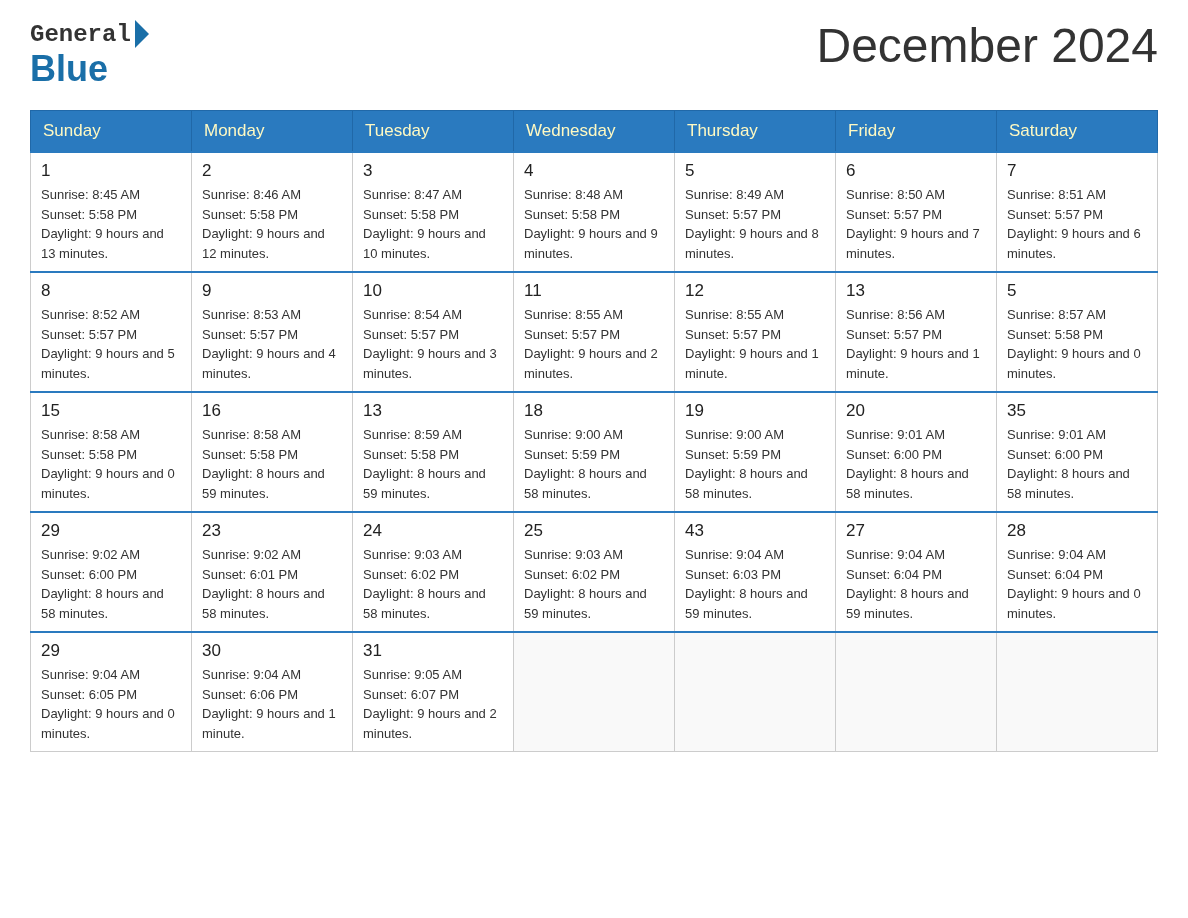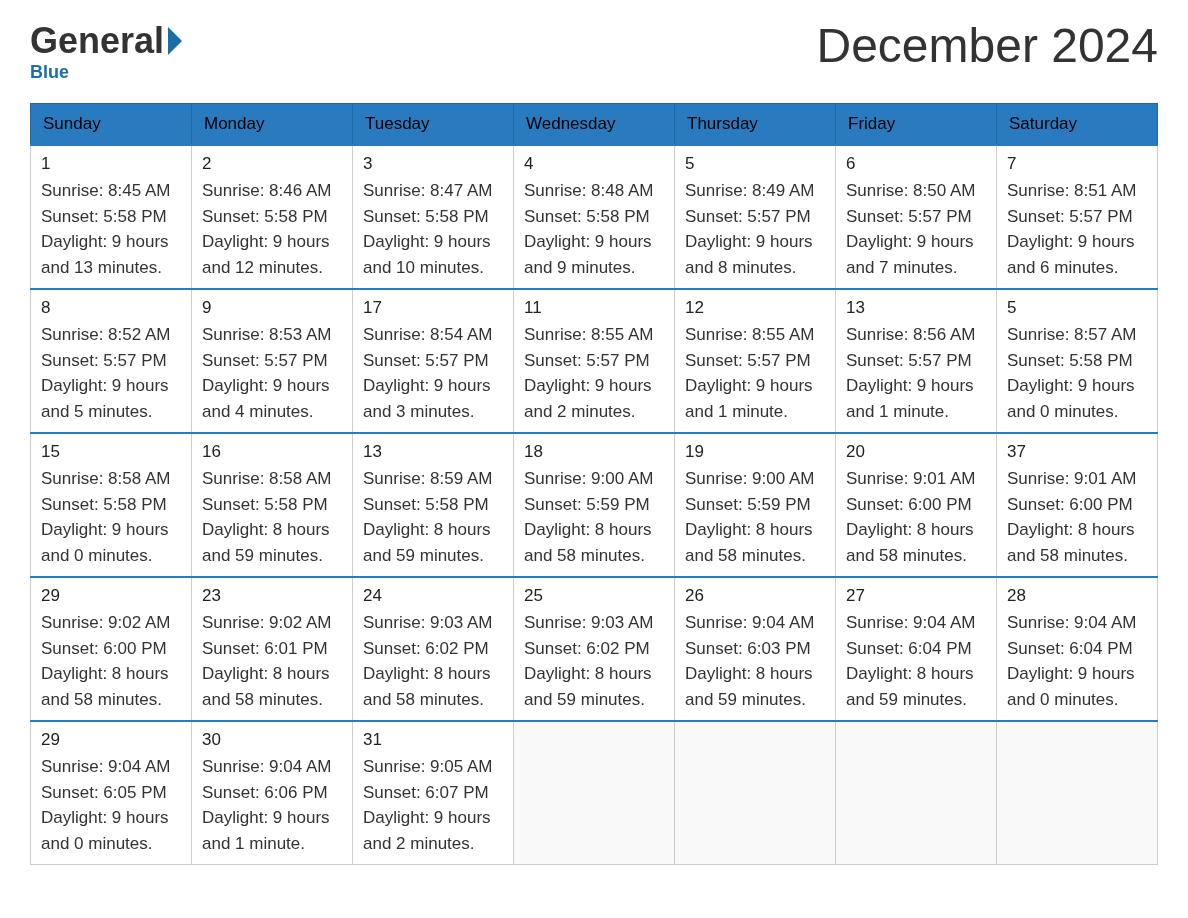--- a/index.html
+++ b/index.html
@@ -15,37 +15,38 @@
       justify-content: space-between;
       align-items: flex-start;
       margin-bottom: 20px;
     }
     .logo {
       display: flex;
       flex-direction: column;
       align-items: flex-start;
     }
     .logo-general {
-      font-size: 36px;
+      font-size: 24px;
       font-weight: bold;
       color: #333;
       display: flex;
       align-items: center;
+      font-family: Liberation Mono, monospace;
     }
     .logo-general .arrow {
       width: 0;
       height: 0;
       border-left: 14px solid #1a6fa8;
       border-top: 14px solid transparent;
       border-bottom: 14px solid transparent;
       margin-left: 4px;
       display: inline-block;
     }
     .logo-blue {
-      font-size: 18px;
+      font-size: 36px;
       font-weight: bold;
       color: #1a6fa8;
     }
     .title-section {
       text-align: center;
       margin-left: 24px;
     }
     .month-title {
       font-size: 48px;
       font-weight: normal;
@@ -57,21 +58,21 @@
       color: #555;
       margin-top: 4px;
     }
     .calendar-table {
       width: 100%;
       border-collapse: collapse;
       border: 1px solid #aaa;
     }
     .calendar-table th {
       background-color: #2a7abf;
-      color: #000000;
+      color: #fef9c3;
       font-size: 17px;
       font-weight: normal;
       padding: 10px 12px;
       text-align: left;
       border: 1px solid #2068a8;
     }
     .calendar-table td {
       vertical-align: top;
       padding: 8px 10px;
       border: 1px solid #ccc;
@@ -79,21 +80,21 @@
       min-height: 100px;
     }
     .day-number {
       font-size: 17px;
       font-weight: normal;
       color: #222;
       display: block;
       margin-bottom: 4px;
     }
     .day-info {
-      font-size: 17px;
+      font-size: 13px;
       color: #333;
       line-height: 1.5;
     }
     .empty-cell {
       background: #f9f9f9;
     }
     tr.week-row td {
       border-top: 2px solid #2a7abf;
     }
   </style>
@@ -159,21 +160,21 @@
       <tr class="week-row">
         <td>
           <span class="day-number">8</span>
           <div class="day-info">Sunrise: 8:52 AM<br>Sunset: 5:57 PM<br>Daylight: 9 hours and 5 minutes.</div>
         </td>
         <td>
           <span class="day-number">9</span>
           <div class="day-info">Sunrise: 8:53 AM<br>Sunset: 5:57 PM<br>Daylight: 9 hours and 4 minutes.</div>
         </td>
         <td>
-          <span class="day-number">17</span>
+          <span class="day-number">10</span>
           <div class="day-info">Sunrise: 8:54 AM<br>Sunset: 5:57 PM<br>Daylight: 9 hours and 3 minutes.</div>
         </td>
         <td>
           <span class="day-number">11</span>
           <div class="day-info">Sunrise: 8:55 AM<br>Sunset: 5:57 PM<br>Daylight: 9 hours and 2 minutes.</div>
         </td>
         <td>
           <span class="day-number">12</span>
           <div class="day-info">Sunrise: 8:55 AM<br>Sunset: 5:57 PM<br>Daylight: 9 hours and 1 minute.</div>
         </td>
@@ -205,21 +206,21 @@
         </td>
         <td>
           <span class="day-number">19</span>
           <div class="day-info">Sunrise: 9:00 AM<br>Sunset: 5:59 PM<br>Daylight: 8 hours and 58 minutes.</div>
         </td>
         <td>
           <span class="day-number">20</span>
           <div class="day-info">Sunrise: 9:01 AM<br>Sunset: 6:00 PM<br>Daylight: 8 hours and 58 minutes.</div>
         </td>
         <td>
-          <span class="day-number">37</span>
+          <span class="day-number">35</span>
           <div class="day-info">Sunrise: 9:01 AM<br>Sunset: 6:00 PM<br>Daylight: 8 hours and 58 minutes.</div>
         </td>
       </tr>
       <tr class="week-row">
         <td>
           <span class="day-number">29</span>
           <div class="day-info">Sunrise: 9:02 AM<br>Sunset: 6:00 PM<br>Daylight: 8 hours and 58 minutes.</div>
         </td>
         <td>
           <span class="day-number">23</span>
@@ -227,21 +228,21 @@
         </td>
         <td>
           <span class="day-number">24</span>
           <div class="day-info">Sunrise: 9:03 AM<br>Sunset: 6:02 PM<br>Daylight: 8 hours and 58 minutes.</div>
         </td>
         <td>
           <span class="day-number">25</span>
           <div class="day-info">Sunrise: 9:03 AM<br>Sunset: 6:02 PM<br>Daylight: 8 hours and 59 minutes.</div>
         </td>
         <td>
-          <span class="day-number">26</span>
+          <span class="day-number">43</span>
           <div class="day-info">Sunrise: 9:04 AM<br>Sunset: 6:03 PM<br>Daylight: 8 hours and 59 minutes.</div>
         </td>
         <td>
           <span class="day-number">27</span>
           <div class="day-info">Sunrise: 9:04 AM<br>Sunset: 6:04 PM<br>Daylight: 8 hours and 59 minutes.</div>
         </td>
         <td>
           <span class="day-number">28</span>
           <div class="day-info">Sunrise: 9:04 AM<br>Sunset: 6:04 PM<br>Daylight: 9 hours and 0 minutes.</div>
         </td>

